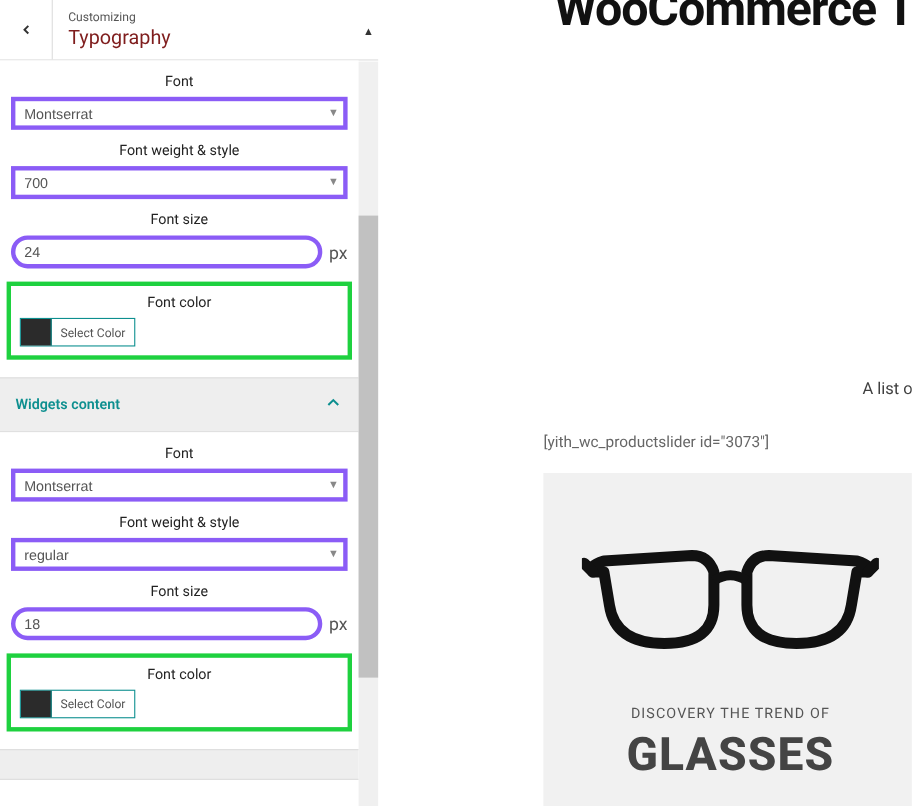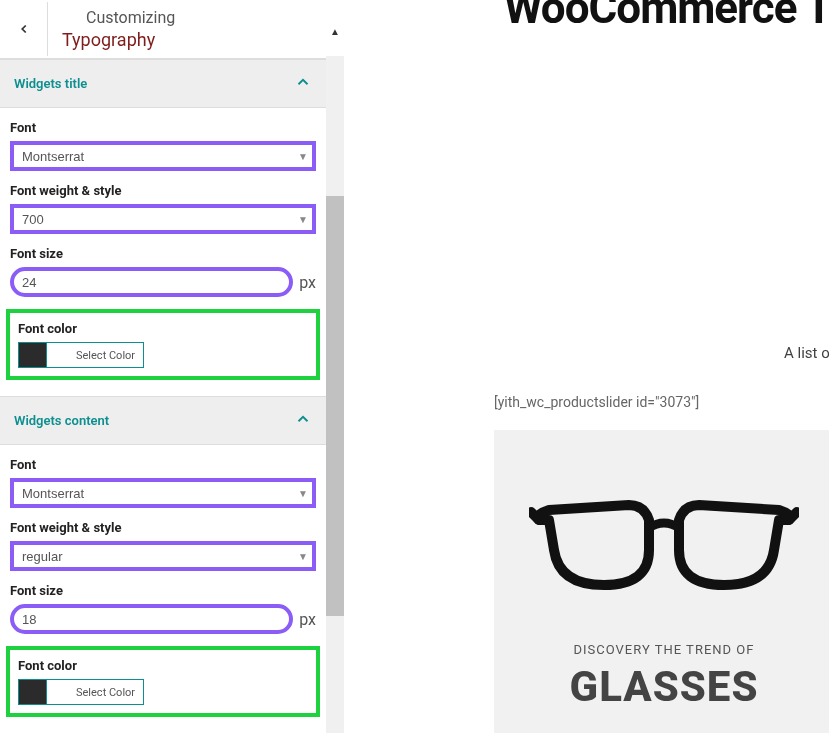--- a/index.html
+++ b/index.html
@@ -2,38 +2,38 @@
 <html><head>
 <meta charset="utf-8">
 <style>
 * { box-sizing: border-box; margin: 0; padding: 0; }
 body { font-family: -apple-system, BlinkMacSystemFont, "Segoe UI", Roboto, sans-serif; font-size: 13px; color: #333; background: #fff; width: 829px; height: 733px; overflow: hidden; position: relative; }
 .sidebar { position: absolute; left: 0; top: 0; width: 344px; height: 733px; background: #fff; }
 .header { display: flex; align-items: center; border-bottom: 1px solid #ddd; padding: 0; background: #fff; }
 .back-btn { width: 48px; height: 54px; display: flex; align-items: center; justify-content: center; border-right: 1px solid #ddd; cursor: pointer; }
 .back-btn svg { width: 14px; height: 14px; }
 .header-text { padding: 8px 14px; flex: 1; }
-.header-sub { font-size: 16px; color: #555; margin-left: 24px; }
+.header-sub { font-size: 11px; color: #555; }
 .header-title { font-size: 18px; color: #7f1d1d; font-weight: 400; margin-top: 2px; }
 .collapse-arrow { width: 18px; display: flex; align-items: flex-start; justify-content: center; padding-top: 4px; color: #333; font-size: 10px; }
 .panel { width: 326px; }
 .section-header { background: #eee; padding: 13px 14px; display: flex; justify-content: space-between; align-items: center; border-top: 1px solid #ddd; border-bottom: 1px solid #ddd; cursor: pointer; }
 .section-title { color: #0d8f8f; font-size: 13px; font-weight: 600; }
 .chevron { color: #0d8f8f; }
 .chevron svg { width: 18px; height: 18px; }
 .section-body { padding: 12px 10px; background: #fff; }
 .field { margin-bottom: 12px; }
-.field-label { font-weight: 700; font-size: 13px; color: #222; margin-bottom: 6px; display: block; }
+.field-label { font-weight: 400; font-size: 13px; color: #222; margin-bottom: 6px; display: block; text-align: center; }
 .select-wrap, .input-wrap { position: relative; }
 .select-wrap select, .input-wrap input { width: 100%; height: 30px; border: 4px solid #8b5cf6; background: #fff; padding: 0 8px; font-size: 13px; color: #555; appearance: none; }
 .select-caret { position: absolute; right: 8px; top: 50%; transform: translateY(-50%); color: #888; font-size: 10px; pointer-events: none; }
 .size-row { display: flex; align-items: center; gap: 6px; }
 .size-row input { flex: 1; border-radius: 15px; }
 .size-unit { font-size: 16px; color: #555; }
-.color-picker { display: flex; align-items: center; border: 1px solid #0d8f8f; width: fit-content; height: 26px; overflow: hidden; gap: 21px; }
+.color-picker { display: flex; align-items: center; border: 1px solid #0d8f8f; width: fit-content; height: 26px; overflow: hidden; }
 .color-swatch { width: 28px; height: 26px; background: #2b2b2b; border-right: 1px solid #0d8f8f; }
 .color-label { padding: 0 8px; font-size: 11px; color: #555; }
 .highlight-box { border: 4px solid #1ed13f; padding: 8px; margin: 4px -4px; }
 .highlight-box .field { margin-bottom: 0; }
 .scroll-track { position: absolute; left: 326px; top: 56px; width: 18px; height: 677px; background: #f0f0f0; }
 .scroll-thumb { position: absolute; left: 0; width: 18px; background: #c1c1c1; }
 .preview { position: absolute; left: 344px; top: 0; width: 485px; height: 733px; background: #fff; padding: 0; overflow: hidden; }
 .preview-title-cut { font-size: 44px; font-weight: 700; color: #111; position: absolute; top: -18px; left: 160px; white-space: nowrap; letter-spacing: -1px; }
 .preview-subtitle { position: absolute; top: 344px; left: 440px; font-size: 15px; color: #404040; white-space: nowrap; }
 .preview-shortcode { position: absolute; top: 394px; left: 150px; font-size: 14px; color: #666; font-family: inherit; }
@@ -55,26 +55,20 @@
     </div>
     <div class="header-text">
       <div class="header-sub">Customizing</div>
       <div class="header-title">Typography</div>
     </div>
     <div class="collapse-arrow">▲</div>
   </div>
 
   <div class="panel">
 
-    <div class="section-header">
-      <span class="section-title">Widgets title</span>
-      <span class="chevron"><svg viewBox="0 0 24 24" fill="none" stroke="#0d8f8f" stroke-width="2.5">
-            <polyline points="6 15 12 9 18 15"></polyline>
-          </svg></span>
-    </div>
 
     <div class="section-body">
       <div class="field">
         <label class="field-label">Font</label>
         <div class="select-wrap">
           <select><option>Montserrat</option></select>
           <span class="select-caret">▼</span>
         </div>
       </div>
       <div class="field">

